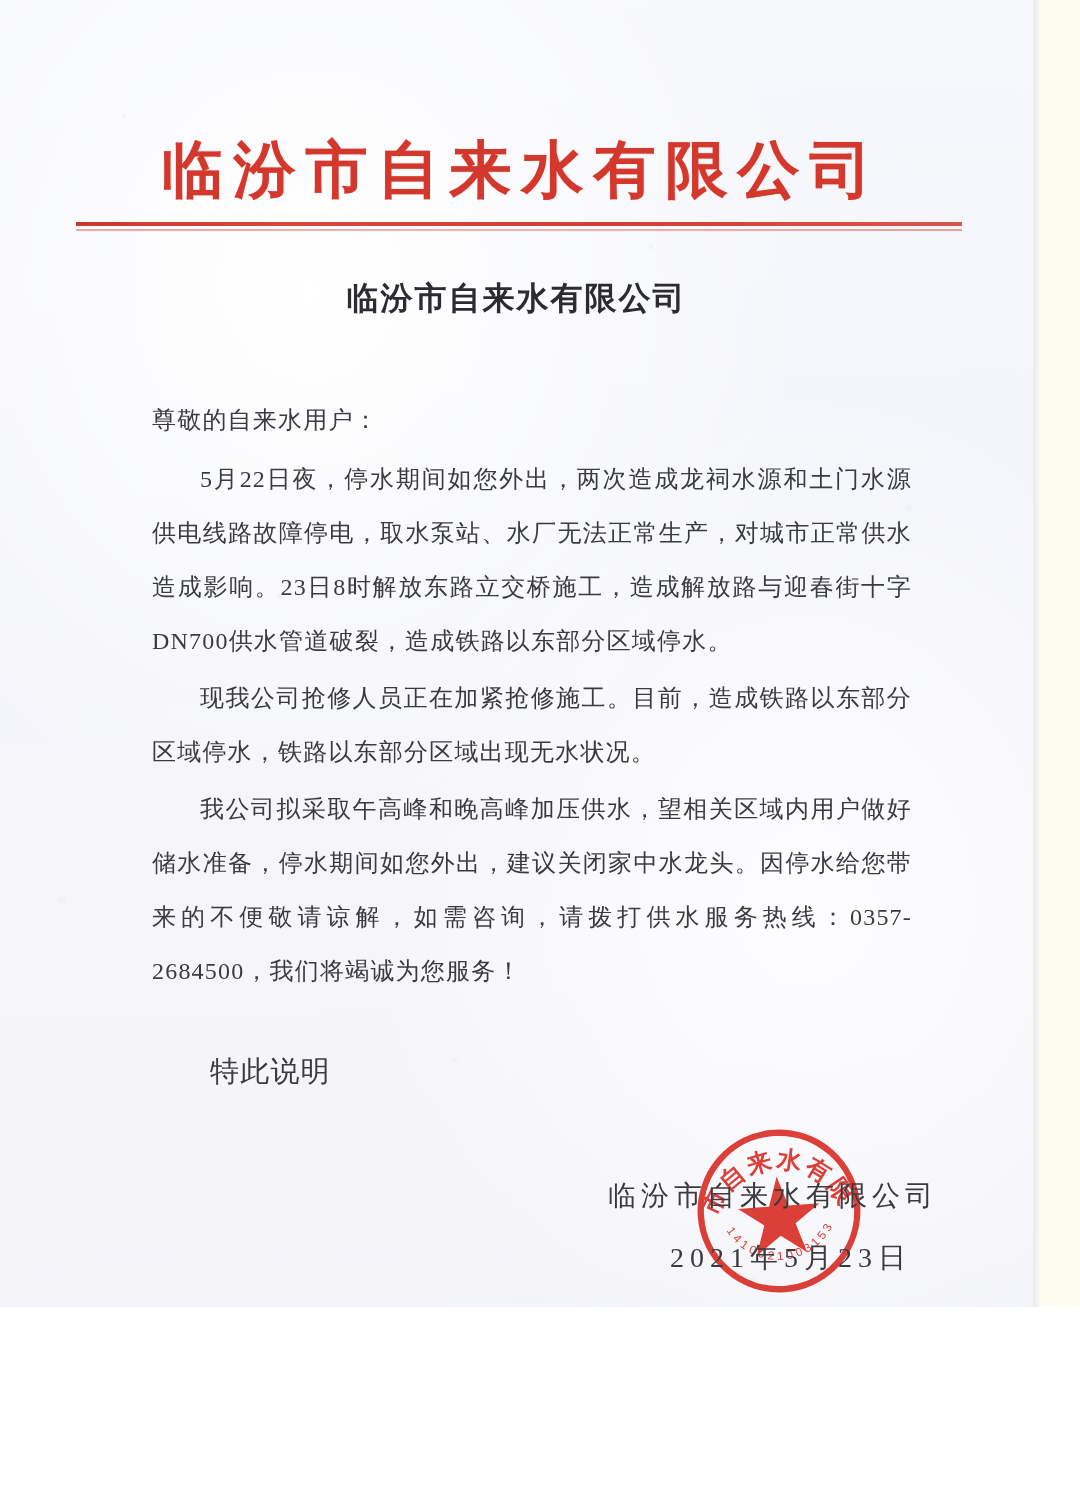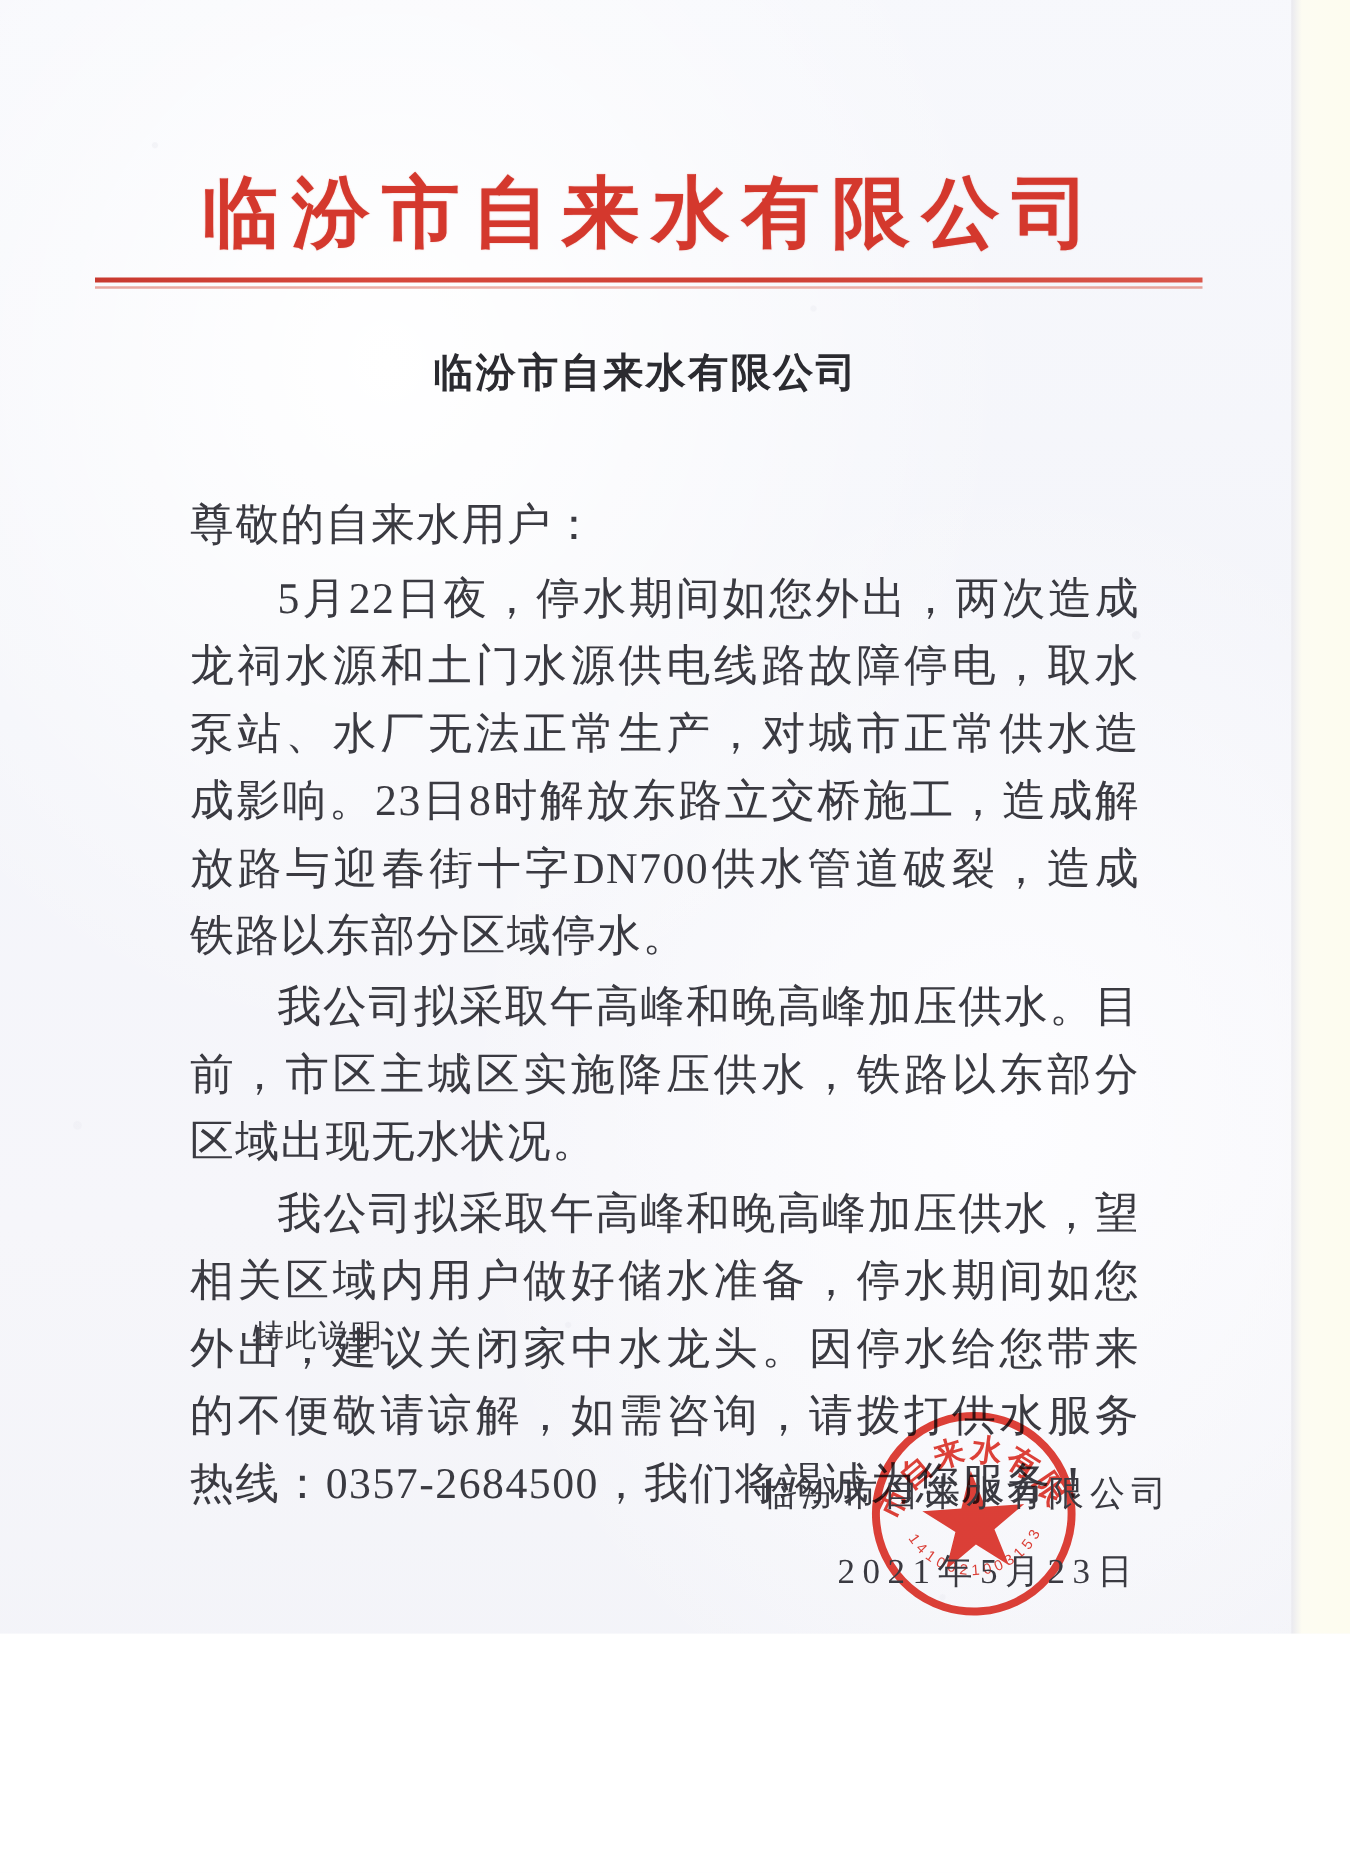--- a/index.html
+++ b/index.html
@@ -119,38 +119,38 @@
   .doc-title .line { display: block; }
 
   
   .body-text {
     position: absolute;
     left: 152px;
     top: 393px;
     width: 760px;
     color: #3a3a41;
     font-family: "Liberation Serif", "DejaVu Serif", serif;
-    font-size: 35px;
+    font-size: 24px;
     line-height: 54px;
     letter-spacing: 1.2px;
     text-align: justify;
   }
   .body-text p {
     margin: 0 0 3px 0;
   }
   .body-text p.indent { text-indent: 2em; }
   .salutation { margin-bottom: 5px !important; }
 
   .closing {
     position: absolute;
     left: 152px;
     top: 1052px;
     width: 760px;
     color: #3a3a41;
-    font-size: 25px;
+    font-size: 29px;
     letter-spacing: 1.2px;
     text-indent: 2em;
   }
 
   
   .signature {
     position: absolute;
     left: 560px;
     top: 1165px;
     width: 400px;
@@ -219,21 +219,21 @@
     <div class="thin"></div>
   </div>
 
   <div class="doc-title">
     <span class="line">临汾市自来水有限公司</span>
   </div>
 
   <div class="body-text">
     <p class="salutation">尊敬的自来水用户：</p>
     <p class="indent">5月22日夜，停水期间如您外出，两次造成龙祠水源和土门水源供电线路故障停电，取水泵站、水厂无法正常生产，对城市正常供水造成影响。23日8时解放东路立交桥施工，造成解放路与迎春街十字DN700供水管道破裂，造成铁路以东部分区域停水。</p>
-    <p class="indent">我公司拟采取午高峰和晚高峰加压供水。目前，市区主城区实施降压供水，铁路以东部分区域出现无水状况。</p>
+    <p class="indent">现我公司抢修人员正在加紧抢修施工。目前，造成铁路以东部分区域停水，铁路以东部分区域出现无水状况。</p>
     <p class="indent">我公司拟采取午高峰和晚高峰加压供水，望相关区域内用户做好储水准备，停水期间如您外出，建议关闭家中水龙头。因停水给您带来的不便敬请谅解，如需咨询，请拨打供水服务热线：0357-2684500，我们将竭诚为您服务！</p>
   </div>
 
   <div class="closing">特此说明</div>
 
   <div class="signature">
     <span class="sig-org">临汾市自来水有限公司</span>
     <span class="sig-date">2021年5月23日</span>
   </div>
 

